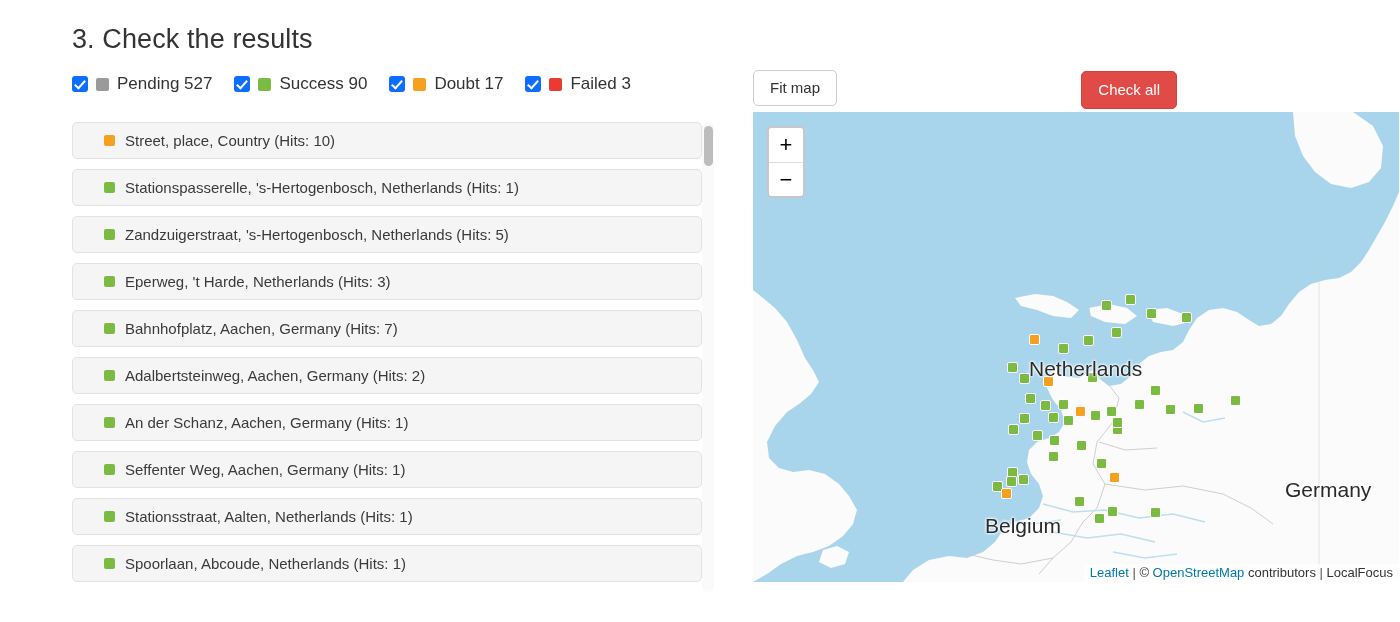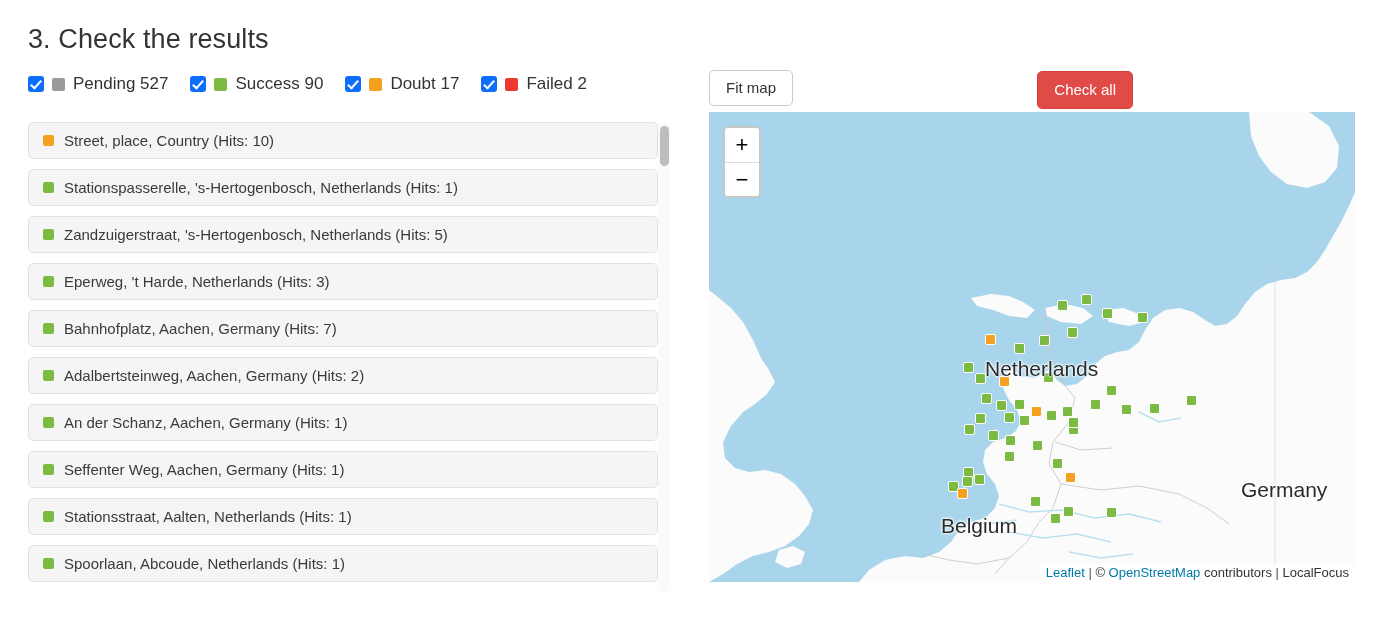--- a/index.html
+++ b/index.html
@@ -3,21 +3,21 @@
 <meta charset="utf-8">
 <style>
   * { box-sizing: border-box; }
   html, body {
     margin: 0; padding: 0;
     width: 1400px; height: 622px;
     background: #ffffff;
     font-family: "Liberation Sans", sans-serif;
     overflow: hidden;
   }
-  .page { position: relative; width: 1160px; height: 622px; background: #fff; }
+  .page { position: relative; width: 1160px; height: 622px; background: #fff; margin-left: 44px; }
 
   
   .heading {
     position: absolute; left: 28px; top: 24px;
     font-size: 27px; font-weight: 400; color: #333;
     letter-spacing: 0.1px;
   }
 
   
   .legend {
@@ -61,21 +61,21 @@
   }
   .result-item {
     position: relative;
     width: 630px;
     height: 37px;
     margin-bottom: 10px;
     background: #f5f5f5;
     border: 1px solid #e2e2e2;
     border-radius: 5px;
     display: flex; align-items: center;
-    padding-left: 14px;
+    padding-left: 31px;
     cursor: pointer;
   }
   .result-dot {
     width: 11px; height: 11px; border-radius: 2px;
     flex: none; margin-right: 10px;
   }
   .result-text {
     font-size: 15px; color: #3a3a3a; white-space: nowrap;
   }
   
@@ -190,21 +190,21 @@
       <span class="legend-label">Success 90</span>
     </div>
     <div class="legend-item">
       <span class="cbx"></span>
       <span class="swatch" style="background:#f5a01e"></span>
       <span class="legend-label">Doubt 17</span>
     </div>
     <div class="legend-item">
       <span class="cbx"></span>
       <span class="swatch" style="background:#ec3a32"></span>
-      <span class="legend-label">Failed 2</span>
+      <span class="legend-label">Failed 3</span>
     </div>
   </div>
 
   <div class="list-wrap">
     <div class="list-scroll" id="results-container">
         <div class="result-item">
           <span class="result-dot" style="background: rgb(245, 160, 30);"></span>
           <span class="result-text">Street, place, Country (Hits: 10)</span>
         </div>
         <div class="result-item">

